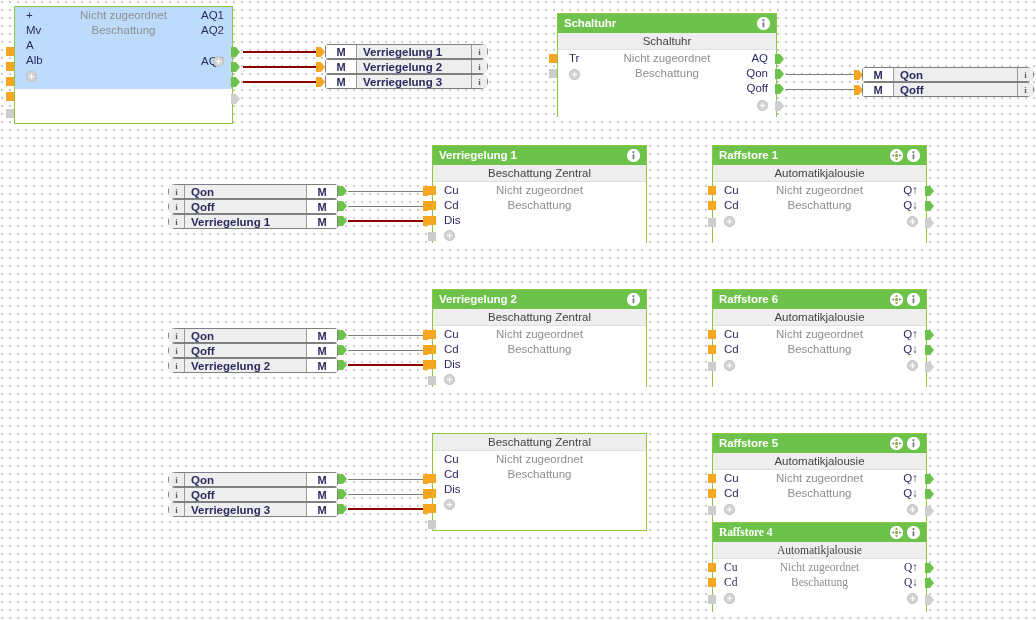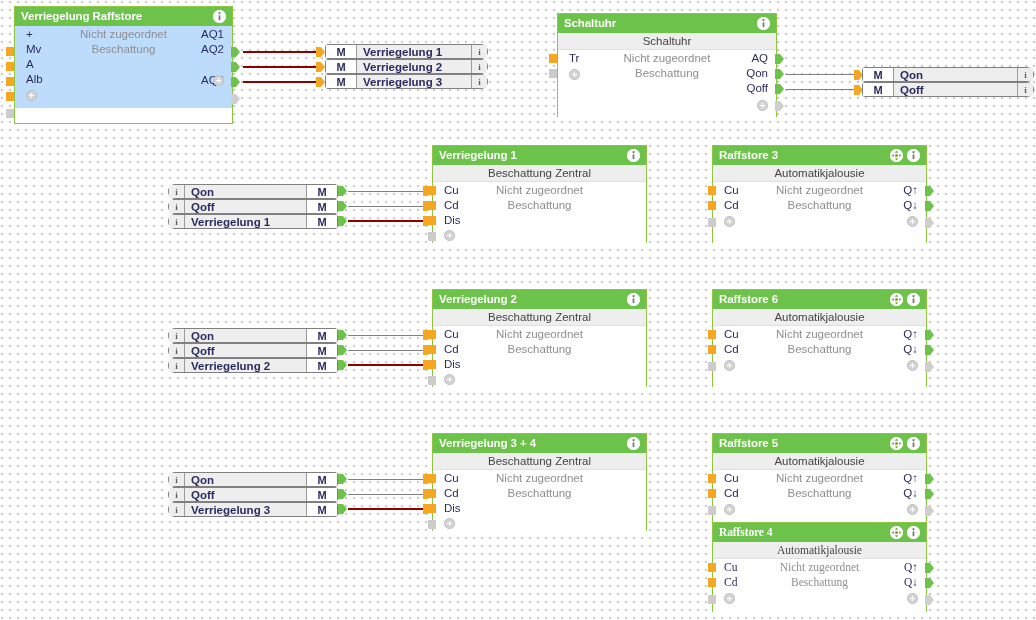--- a/index.html
+++ b/index.html
@@ -172,30 +172,20 @@
     background:#f5a623;
     clip-path:polygon(0 0,55% 0,100% 50%,55% 100%,0 100%);
   }
 </style>
 </head>
 <body>
 
 <div id="canvas">
 
   <div class="block" style="left:14px;top:6px;width:219px;height:118px;">
-    <div class="blk-head">
-      <span>Verriegelung Raffstore</span>
-      <span class="hdr-icon" style="right:6px;">
-        <svg width="13" height="13" viewBox="0 0 13 13">
-            <circle cx="6.5" cy="6.5" r="6.5" fill="#fff"></circle>
-            <circle cx="6.5" cy="3.2" r="1.1" fill="#7a7a7a"></circle>
-            <rect x="5.6" y="5.2" width="1.8" height="5" rx="0.7" fill="#7a7a7a"></rect>
-          </svg>
-      </span>
-    </div>
     <div class="blk-body blue" style="height:82px;">
       <div class="rowtext" style="left:11px;top:2px;">+</div>
       <div class="rowtext" style="left:11px;top:17px;">Mv</div>
       <div class="rowtext" style="left:11px;top:32px;">A</div>
       <div class="rowtext" style="left:11px;top:47px;">Alb</div>
 
       <div class="center-text" style="top:2px;">Nicht zugeordnet</div>
       <div class="center-text" style="top:17px;">Beschattung</div>
 
       <div class="outlbl" style="right:8px;top:2px;">AQ1</div>
@@ -336,21 +326,21 @@
       <div class="plus-circle" style="left:11px;top:48px;"></div>
     </div>
   </div>
   <div class="conn-in" style="left:428px;top:186px;"></div>
   <div class="conn-in" style="left:428px;top:201px;"></div>
   <div class="conn-in" style="left:428px;top:216px;"></div>
   <div class="conn-in gray" style="left:428px;top:232px;"></div>
 
   <div class="block" style="left:712px;top:145px;width:215px;height:98px;">
     <div class="blk-head">
-      <span>Raffstore 3</span>
+      <span>Raffstore 1</span>
       <span class="hdr-icon" style="right:23px;">
         <svg width="13" height="13" viewBox="0 0 13 13">
             <circle cx="6.5" cy="6.5" r="6.5" fill="#fff"></circle>
             <g fill="#7a9e3d">
               <polygon points="6.5,1.6 8.1,3.8 4.9,3.8"></polygon>
               <polygon points="6.5,11.4 8.1,9.2 4.9,9.2"></polygon>
               <polygon points="1.6,6.5 3.8,4.9 3.8,8.1"></polygon>
               <polygon points="11.4,6.5 9.2,4.9 9.2,8.1"></polygon>
               <circle cx="6.5" cy="6.5" r="1.5"></circle>
             </g>
@@ -495,30 +485,20 @@
   <div class="conn-out" style="left:338px;top:489px;"></div>
   <div class="conn-out" style="left:338px;top:504px;"></div>
   <div class="wire gray" style="left:348px;top:479px;width:80px;"></div>
   <div class="wire gray" style="left:348px;top:494px;width:80px;"></div>
   <div class="wire" style="left:348px;top:508px;width:80px;"></div>
   <div class="wire-arrow" style="left:423px;top:474px;"></div>
   <div class="wire-arrow" style="left:423px;top:489px;"></div>
   <div class="wire-arrow" style="left:423px;top:504px;"></div>
 
   <div class="block" style="left:432px;top:433px;width:215px;height:98px;">
-    <div class="blk-head">
-      <span>Verriegelung 3 + 4</span>
-      <span class="hdr-icon" style="right:6px;">
-        <svg width="13" height="13" viewBox="0 0 13 13">
-            <circle cx="6.5" cy="6.5" r="6.5" fill="#fff"></circle>
-            <circle cx="6.5" cy="3.2" r="1.1" fill="#7a7a7a"></circle>
-            <rect x="5.6" y="5.2" width="1.8" height="5" rx="0.7" fill="#7a7a7a"></rect>
-          </svg>
-      </span>
-    </div>
     <div class="blk-subtitle">Beschattung Zentral</div>
     <div class="blk-body" style="height:62px;">
       <div class="rowtext" style="left:11px;top:2px;">Cu</div>
       <div class="rowtext" style="left:11px;top:17px;">Cd</div>
       <div class="rowtext" style="left:11px;top:32px;">Dis</div>
       <div class="center-text" style="top:2px;">Nicht zugeordnet</div>
       <div class="center-text" style="top:17px;">Beschattung</div>
       <div class="plus-circle" style="left:11px;top:48px;"></div>
     </div>
   </div>

